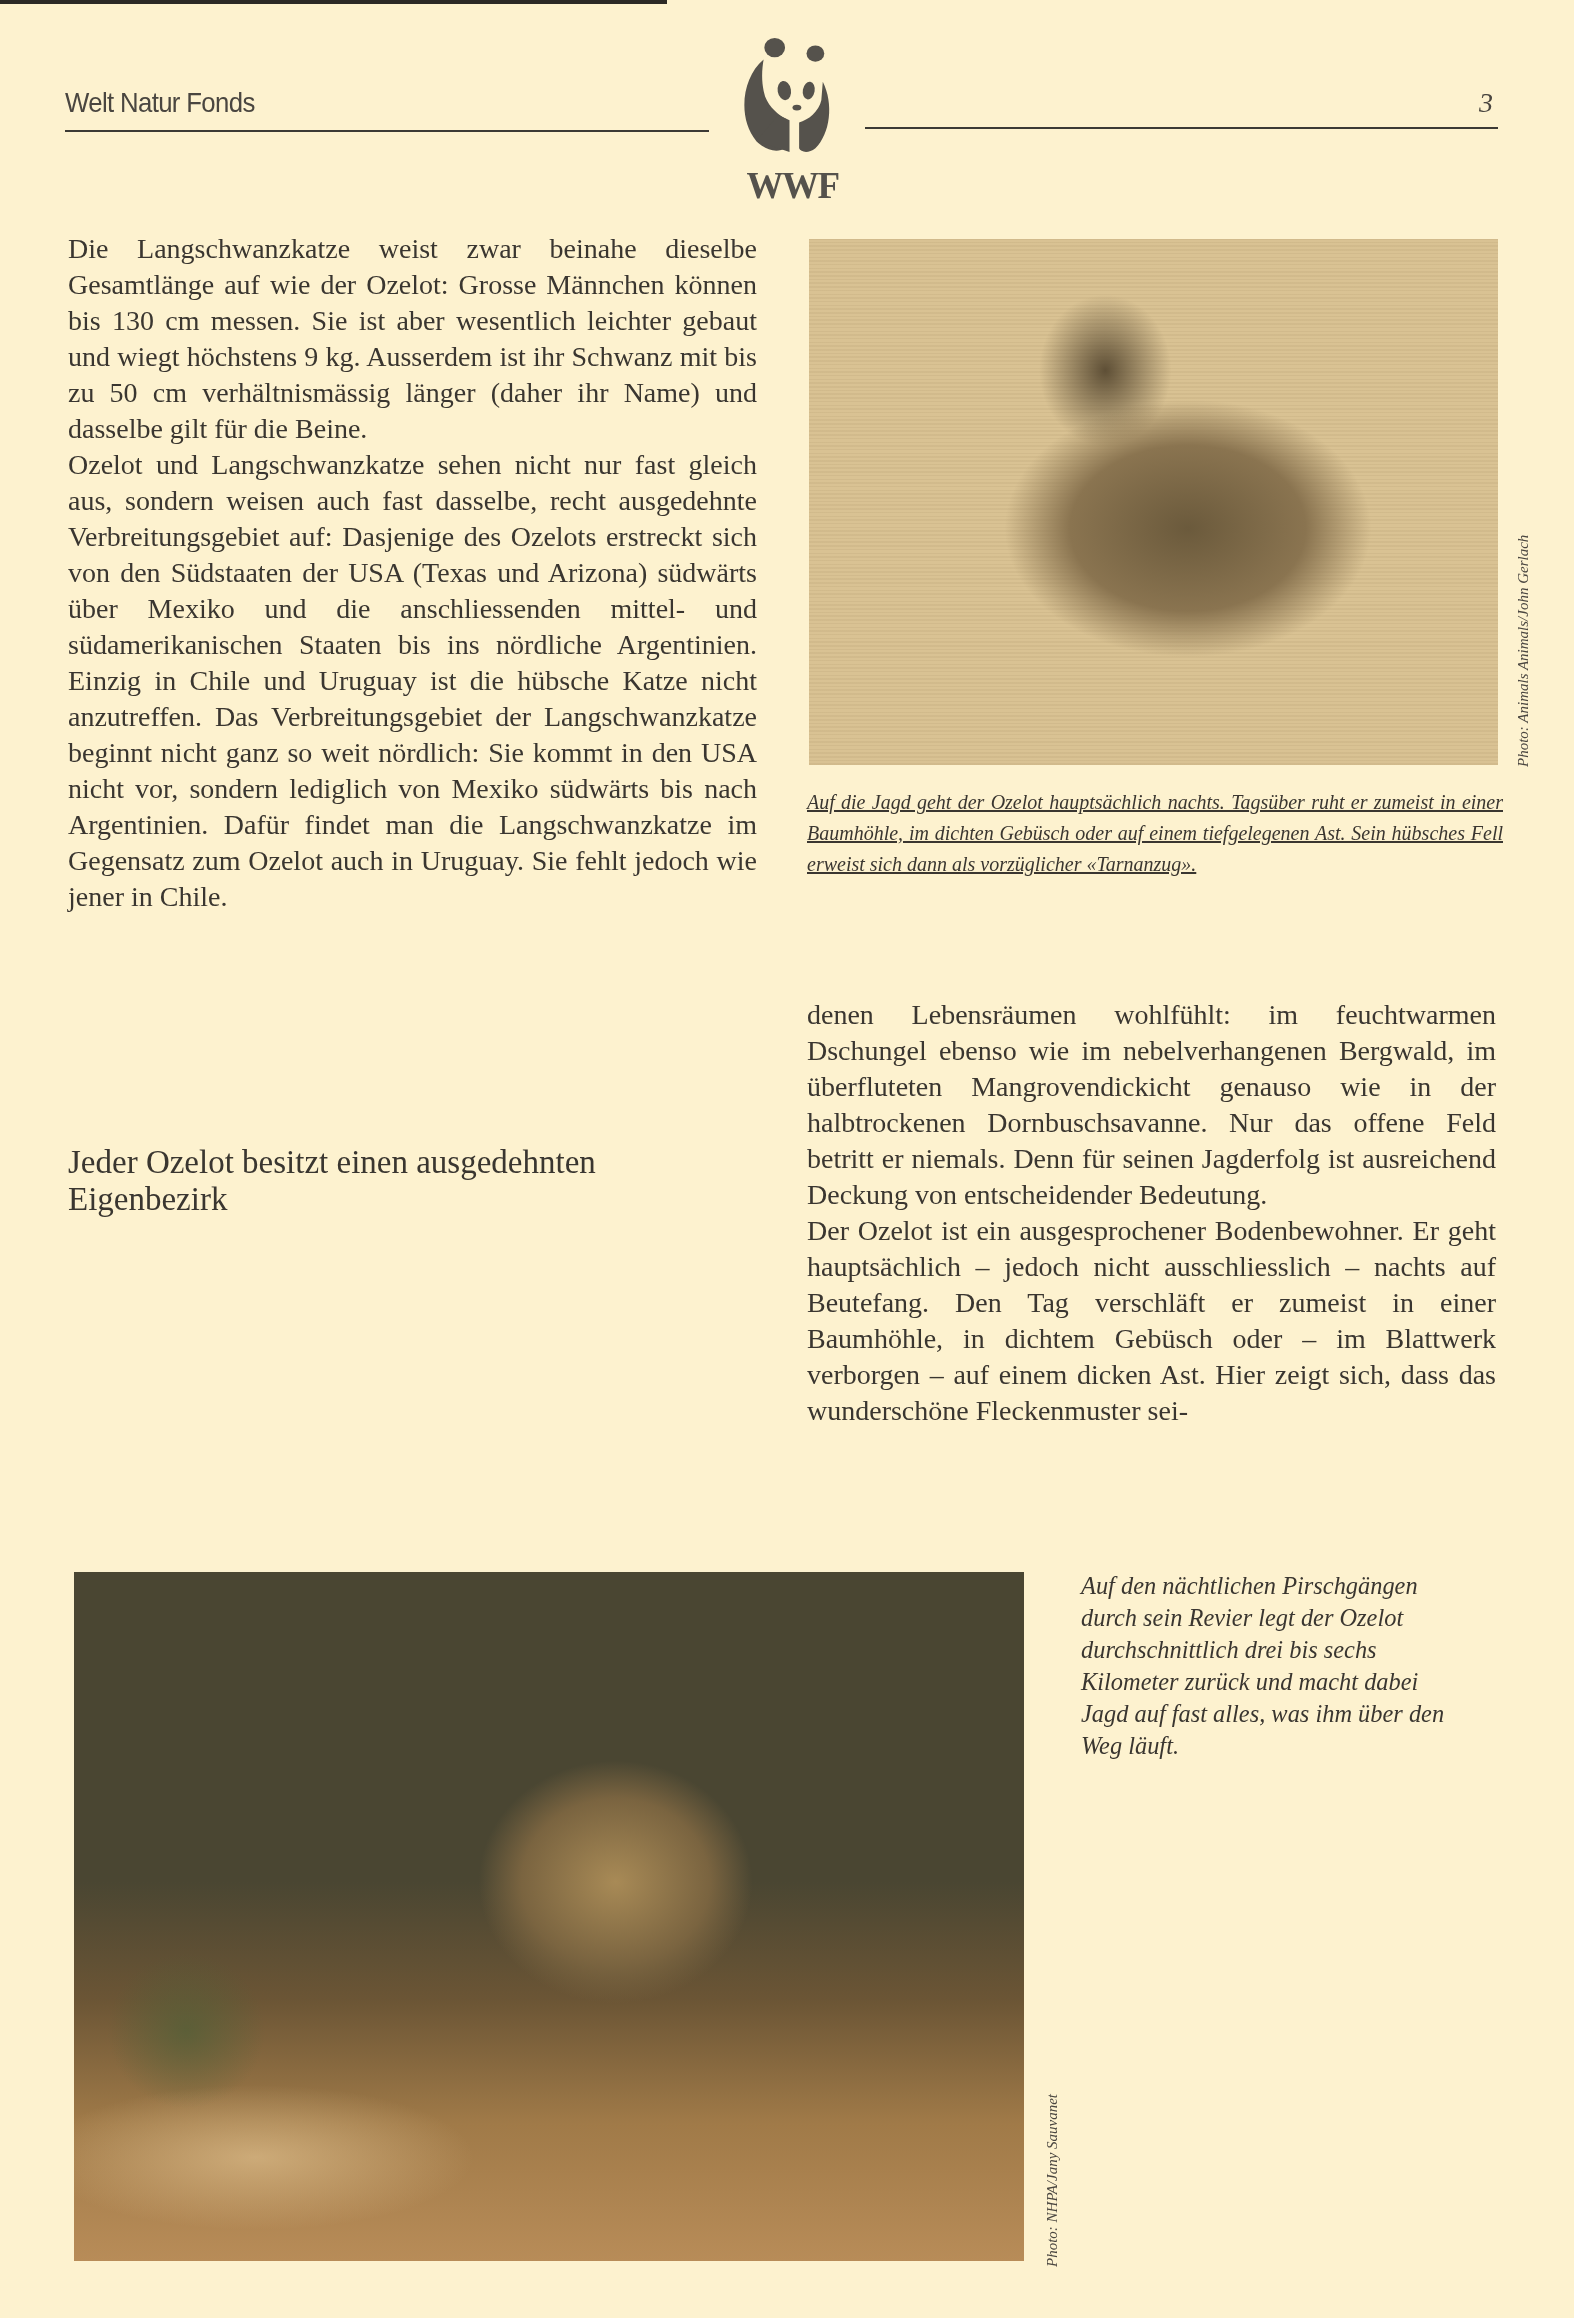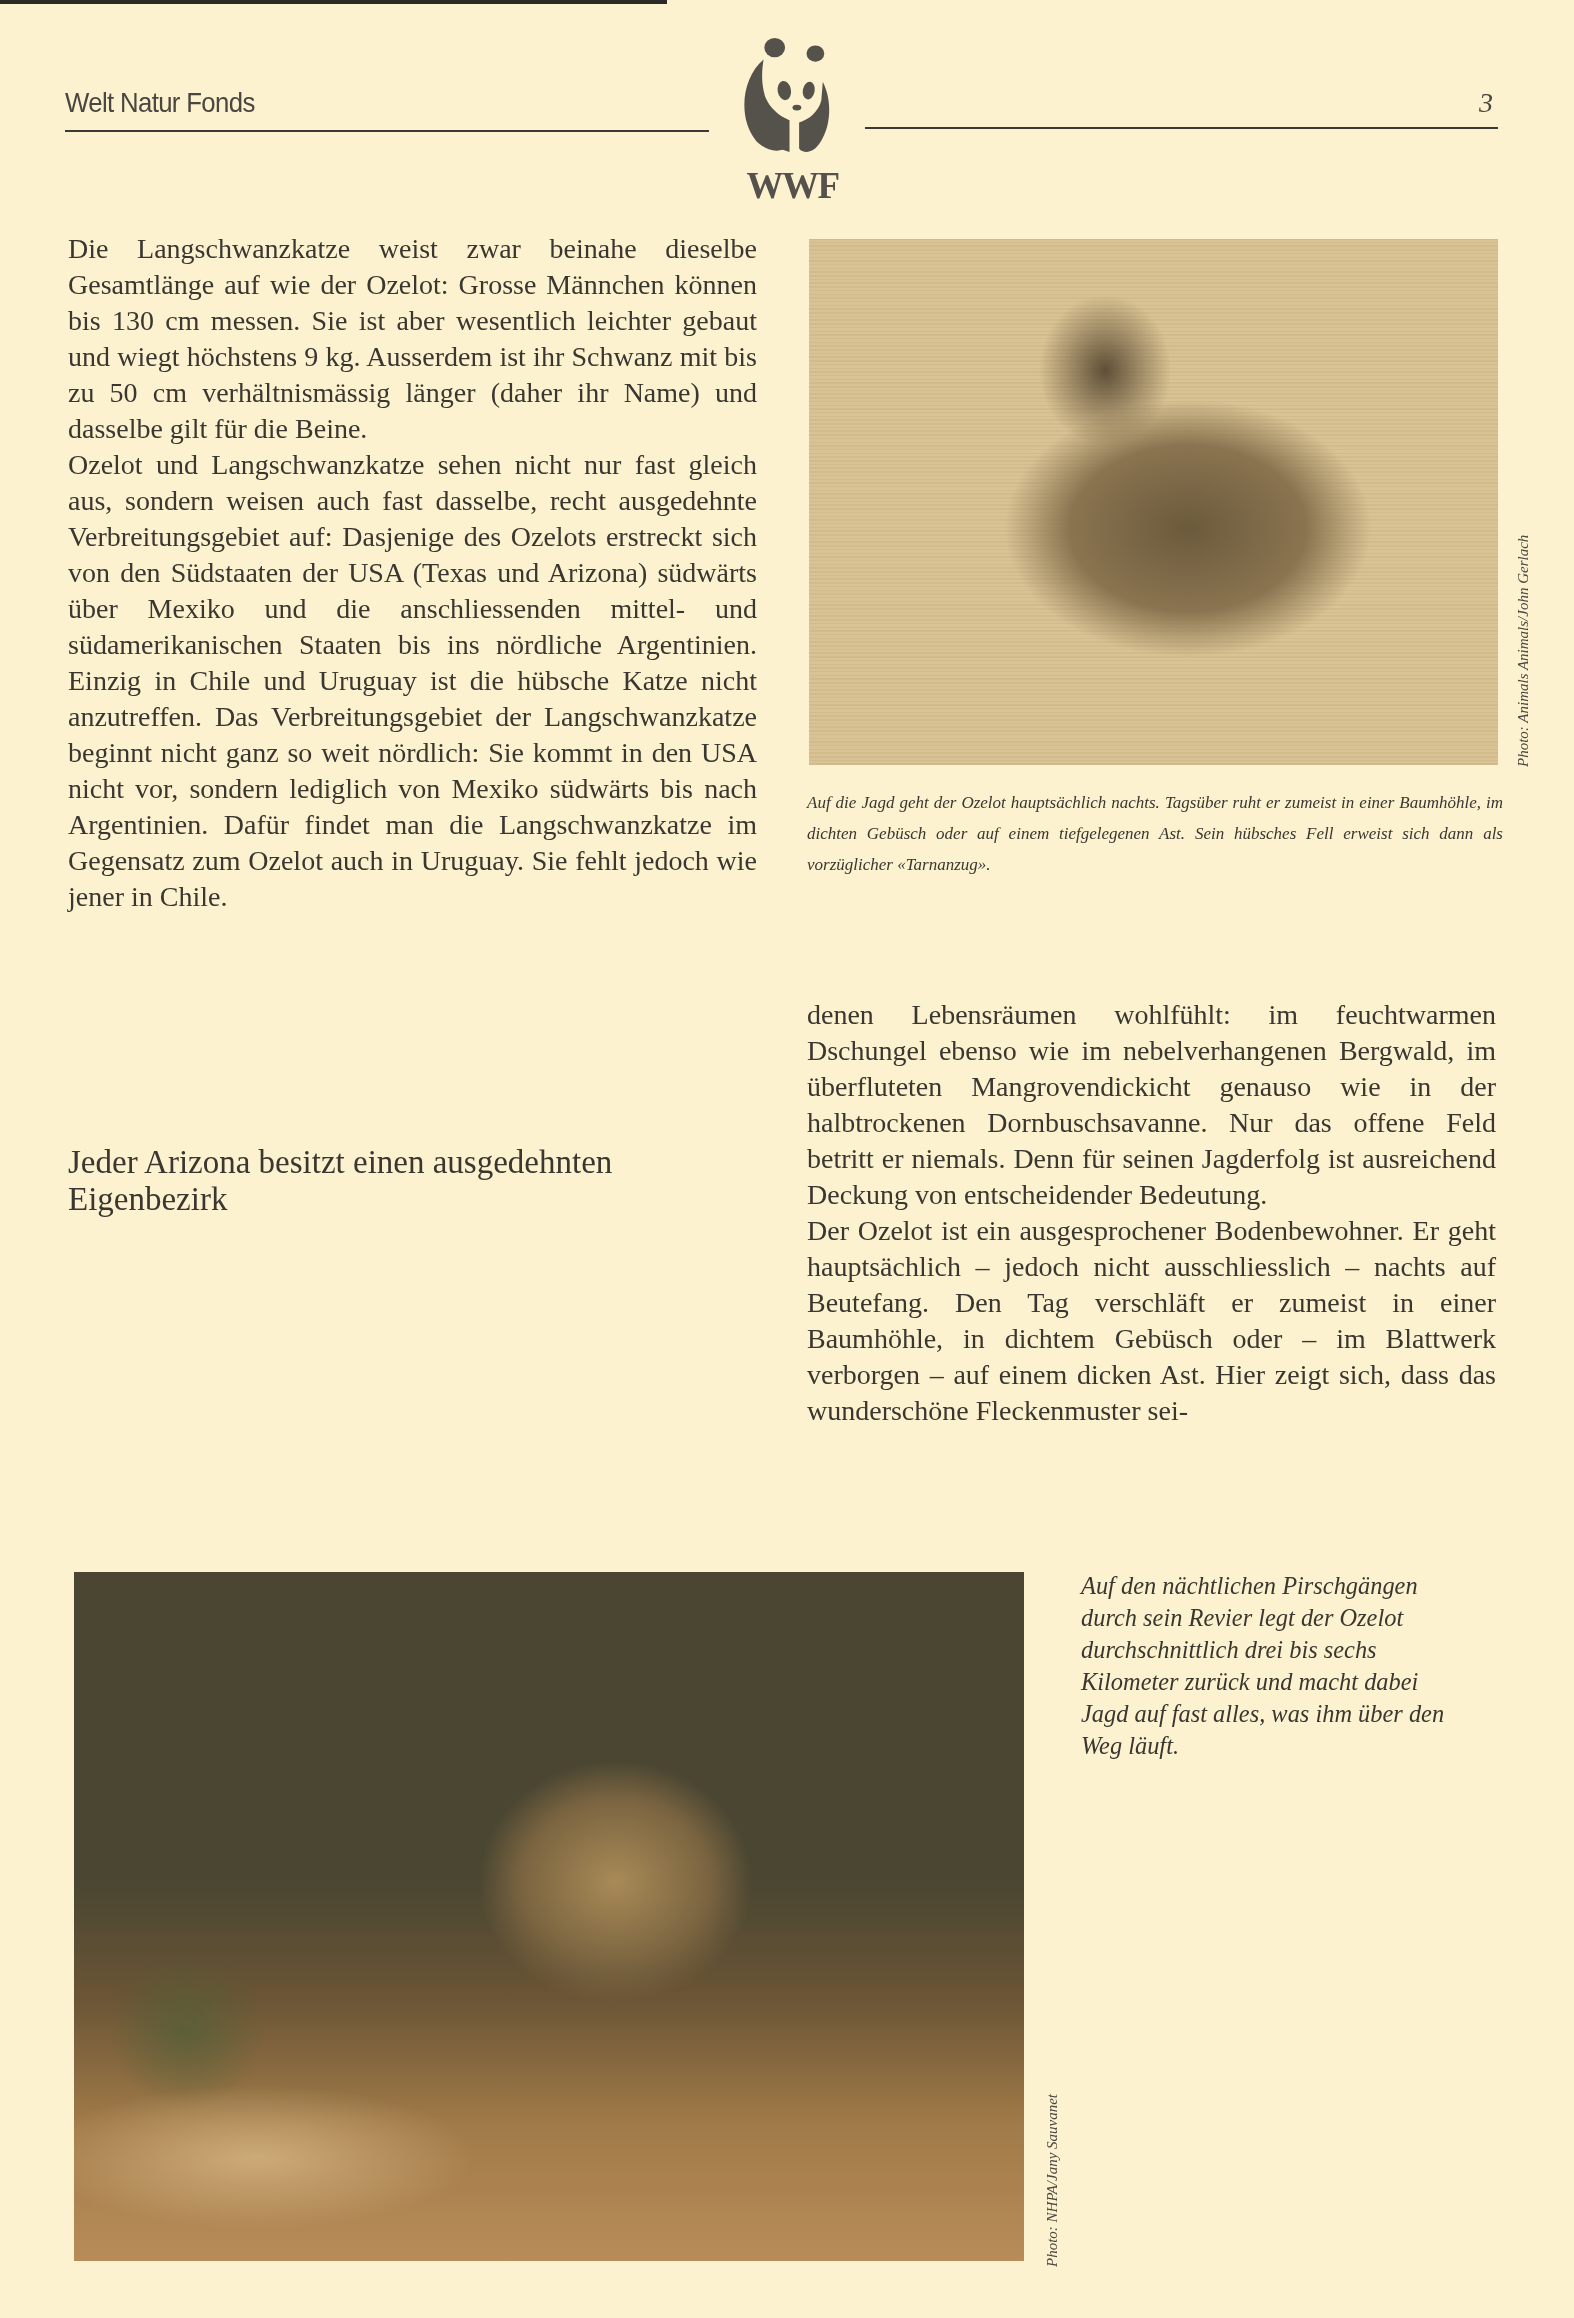--- a/index.html
+++ b/index.html
@@ -62,22 +62,23 @@
     .photo-bottom .plant {
       position:absolute; left:0; top:311px; width:281px; height:370px;
       background: radial-gradient(ellipse 40% 30% at 40% 40%, rgba(80,95,55,0.7), transparent 70%);
     }
     .photo-bottom .rock {
       position:absolute; left:0; top:430px; width:519px; height:259px;
       background: radial-gradient(ellipse 60% 40% at 35% 60%, rgba(230,200,150,0.6), transparent 70%);
     }
     .caption-top {
       position:absolute; left:807px; top:787px; width:696px;
-      font-size: 17px; line-height: 31px; font-style: italic; text-align: justify;
+      font-size: 20px; line-height: 31px; font-style: italic; text-align: justify;
       color:#3a3630;
+      text-decoration:underline;
     }
     .caption-bottom {
       position:absolute; left:1081px; top:1570px; width:385px;
       font-size: 24.4px; line-height: 32px; font-style: italic; color:#3a3630;
     }
     .credit {
       position:absolute; font-size: 15px; font-style: italic; color:#4a4640;
       transform: rotate(-90deg); transform-origin: left top; white-space: nowrap;
     }
     .credit-top { left:1515px; top:767px; }
@@ -111,21 +112,21 @@
 
 <div class="col col-left-top">
   <p>Die Langschwanzkatze weist zwar beinahe dieselbe Gesamtlänge auf wie der Ozelot: Grosse Männchen können bis 130 cm messen. Sie ist aber wesentlich leichter gebaut und wiegt höchstens 9 kg. Ausserdem ist ihr Schwanz mit bis zu 50 cm verhältnismässig länger (daher ihr Name) und dasselbe gilt für die Beine.</p>
   <p>Ozelot und Langschwanzkatze sehen nicht nur fast gleich aus, sondern weisen auch fast dasselbe, recht ausgedehnte Verbreitungsgebiet auf: Dasjenige des Ozelots erstreckt sich von den Südstaaten der USA (Texas und Arizona) südwärts über Mexiko und die anschliessenden mittel- und südamerikanischen Staaten bis ins nördliche Argentinien. Einzig in Chile und Uruguay ist die hübsche Katze nicht anzutreffen. Das Verbreitungsgebiet der Langschwanzkatze beginnt nicht ganz so weit nördlich: Sie kommt in den USA nicht vor, sondern lediglich von Mexiko südwärts bis nach Argentinien. Dafür findet man die Langschwanzkatze im Gegensatz zum Ozelot auch in Uruguay. Sie fehlt jedoch wie jener in Chile.</p>
 </div>
 
 <div class="photo photo-top"></div>
 <div class="credit credit-top">Photo: Animals Animals/John Gerlach</div>
 <div class="caption-top">Auf die Jagd geht der Ozelot hauptsächlich nachts. Tagsüber ruht er zumeist in einer Baumhöhle, im dichten Gebüsch oder auf einem tiefgelegenen Ast. Sein hübsches Fell erweist sich dann als vorzüglicher «Tarnanzug».</div>
 
-<div class="heading">Jeder Arizona besitzt einen ausgedehnten Eigenbezirk</div>
+<div class="heading">Jeder Ozelot besitzt einen ausgedehnten Eigenbezirk</div>
 
 <div class="col col-left-bottom">
 </div>
 
 <div class="col col-right-bottom">
   <p>denen Lebensräumen wohlfühlt: im feuchtwarmen Dschungel ebenso wie im nebelverhangenen Bergwald, im überfluteten Mangrovendickicht genauso wie in der halbtrockenen Dornbuschsavanne. Nur das offene Feld betritt er niemals. Denn für seinen Jagderfolg ist ausreichend Deckung von entscheidender Bedeutung.</p>
   <p>Der Ozelot ist ein ausgesprochener Bodenbewohner. Er geht hauptsächlich – jedoch nicht ausschliesslich – nachts auf Beutefang. Den Tag verschläft er zumeist in einer Baumhöhle, in dichtem Gebüsch oder – im Blattwerk verborgen – auf einem dicken Ast. Hier zeigt sich, dass das wunderschöne Fleckenmuster sei-</p>
 </div>
 
 <div class="photo photo-bottom">

